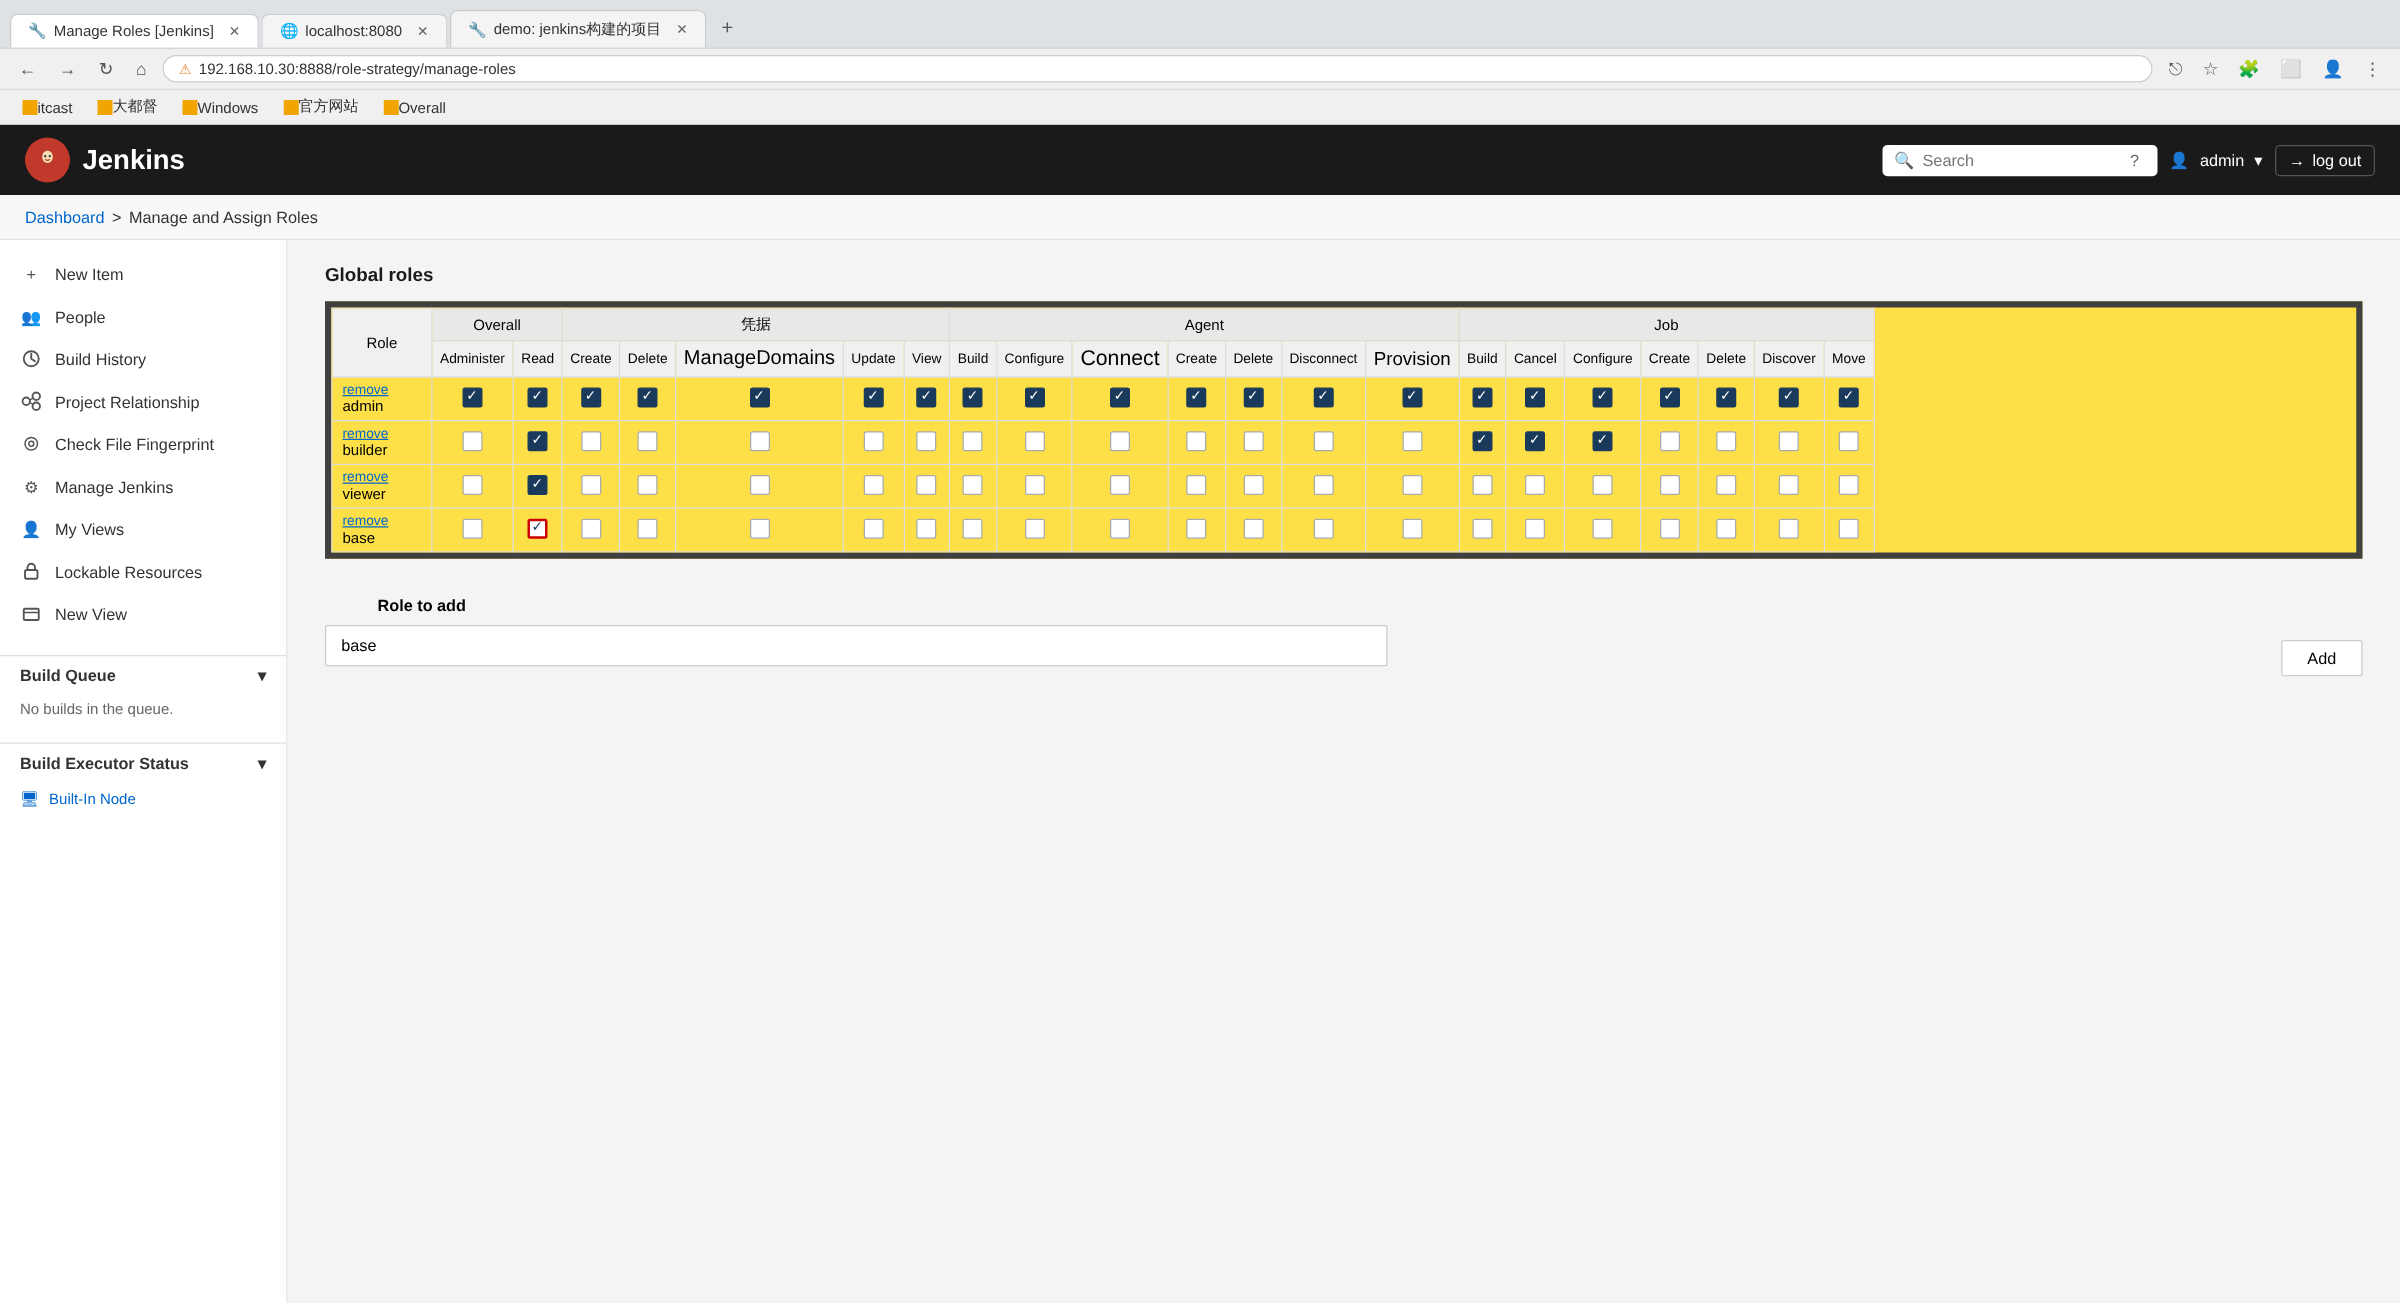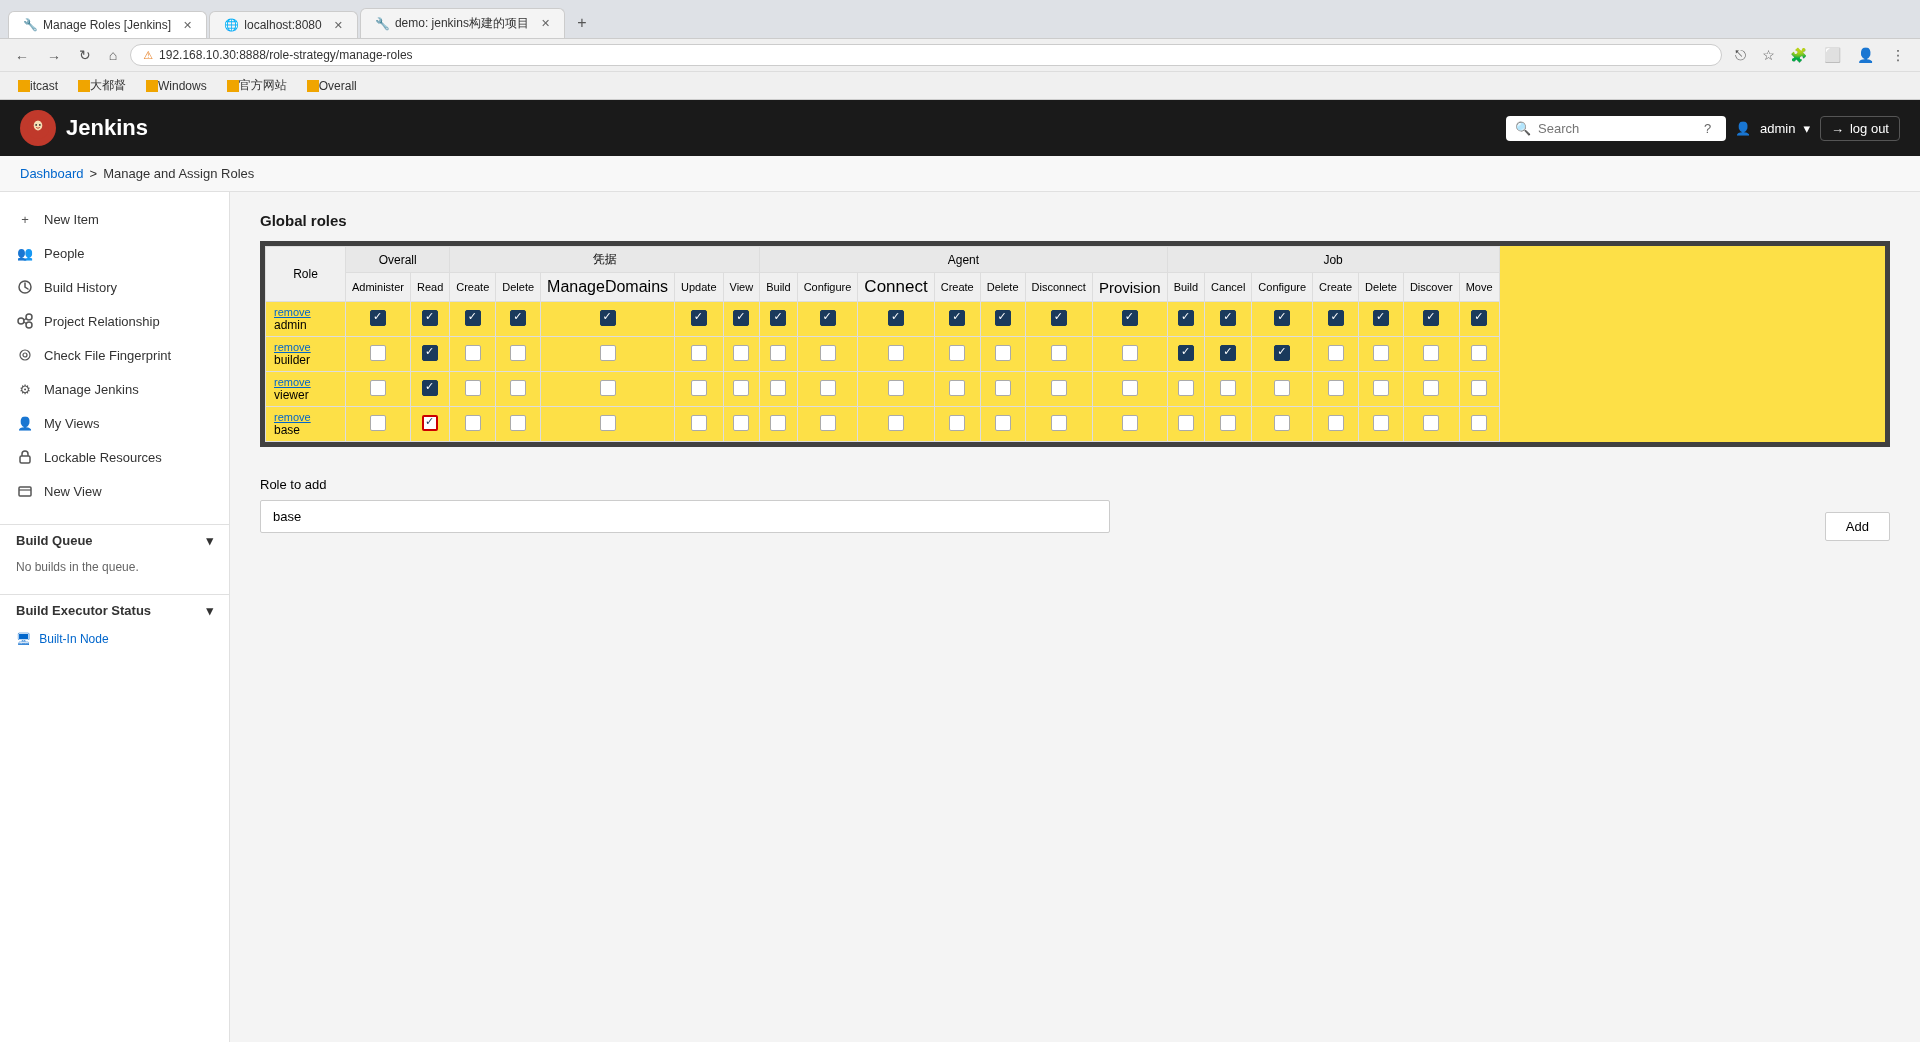--- a/index.html
+++ b/index.html
@@ -70,21 +70,21 @@
     .group-header { background: #e8e8e8; font-weight: normal; text-align: center; }
     .checkbox-checked { width: 16px; height: 16px; background: #1a3a5c; display: inline-block; border: 1px solid #1a3a5c; border-radius: 2px; position: relative; }
     .checkbox-checked::after { content: '✓'; color: #fff; font-size: 11px; position: absolute; top: -1px; left: 2px; }
     .checkbox-unchecked { width: 16px; height: 16px; background: #fff; display: inline-block; border: 1px solid #aaa; border-radius: 2px; }
     .checkbox-highlight { width: 16px; height: 16px; background: #fff; display: inline-block; border: 2px solid #cc0000; border-radius: 2px; position: relative; }
     .checkbox-highlight::after { content: '✓'; color: #1a3a5c; font-size: 11px; position: absolute; top: -2px; left: 1px; }
     .remove-link { color: #0066cc; font-size: 11px; text-decoration: underline; cursor: pointer; display: block; }
 
     
     .role-add-section { margin-top: 30px; }
-    .role-add-label { font-size: 13px; font-weight: normal; margin-bottom: 8px; }
+    .role-add-label { font-size: 13px; font-weight: bold; margin-bottom: 8px; margin-left: 42px; }
     .role-add-input { width: 100%; max-width: 850px; padding: 8px 12px; border: 1px solid #ccc; border-radius: 2px; font-size: 13px; outline: none; }
     .add-btn { margin-top: 12px; float: right; max-width: 850px; }
     .add-btn button { padding: 6px 20px; background: #fff; border: 1px solid #ccc; border-radius: 2px; cursor: pointer; font-size: 13px; }
 
     .build-executor-row { display: flex; align-items: center; gap: 8px; padding: 6px 16px; font-size: 12px; color: #0066cc; cursor: pointer; }
   </style>
 </head>
 <body>
 
 <div class="browser-chrome">

